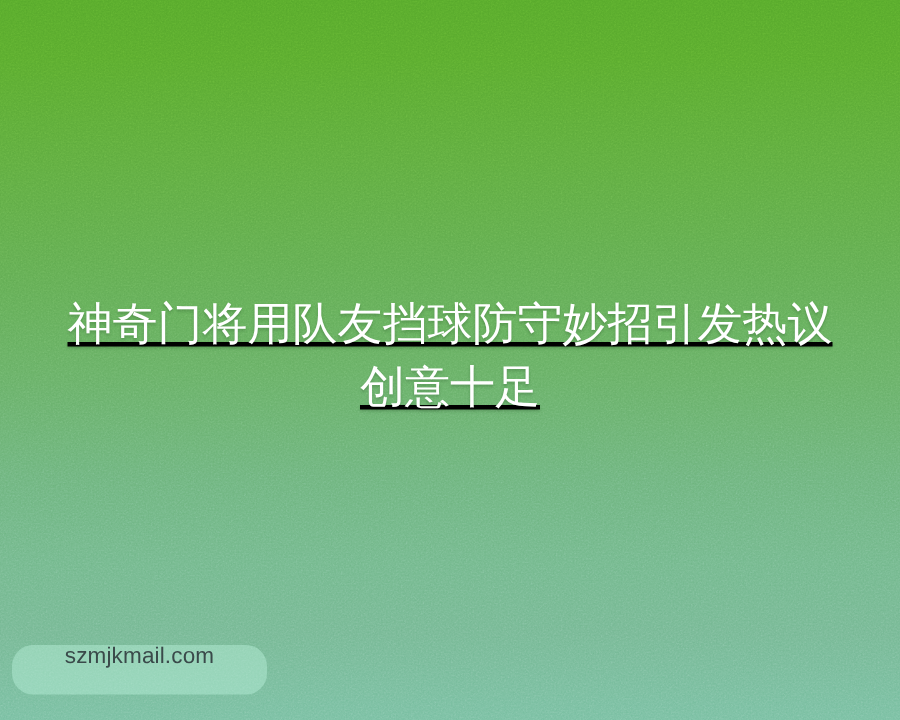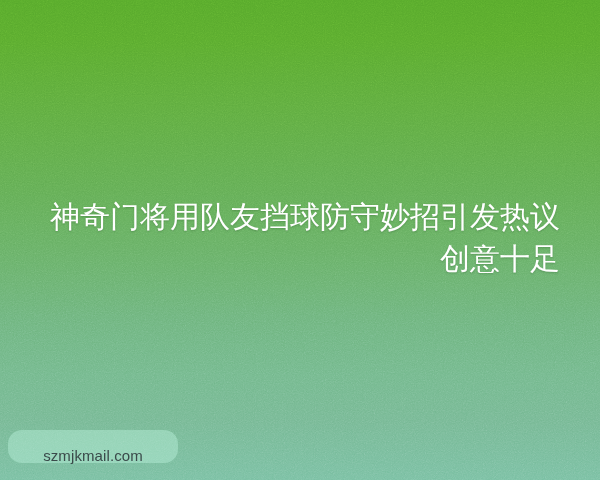--- a/index.html
+++ b/index.html
@@ -46,21 +46,22 @@
   #bg-noise svg { display: block; width: 100%; height: 100%; }
 
   
   #title-block {
     position: absolute;
     left: 0;
     right: 0;
     top: 196px;
     padding: 0 40px;
     box-sizing: border-box;
-    text-align: right;
+    text-align: center;
+    text-decoration: underline;
   }
   #title-text {
     margin: 0;
     font-size: 30px;
     line-height: 42px;
     font-weight: 400;
     color: #ffffff;
     letter-spacing: 0px;
     text-shadow: 0 1px 2px rgba(30, 70, 30, 0.28);
     word-break: break-all;
@@ -68,21 +69,21 @@
 
   
   #watermark-band {
     position: absolute;
     left: 8px;
     top: 430px;
     width: 170px;
     height: 33px;
     background: rgba(190, 245, 225, 0.42);
     display: flex;
-    align-items: flex-end;
+    align-items: flex-start;
     justify-content: center;
     border-radius: 14px;
   }
   #watermark-text {
     font-family: "Liberation Sans", "DejaVu Sans", sans-serif;
     font-size: 15px;
     line-height: 1;
     color: #3a4a4a;
     letter-spacing: 0.1px;
     white-space: nowrap;

